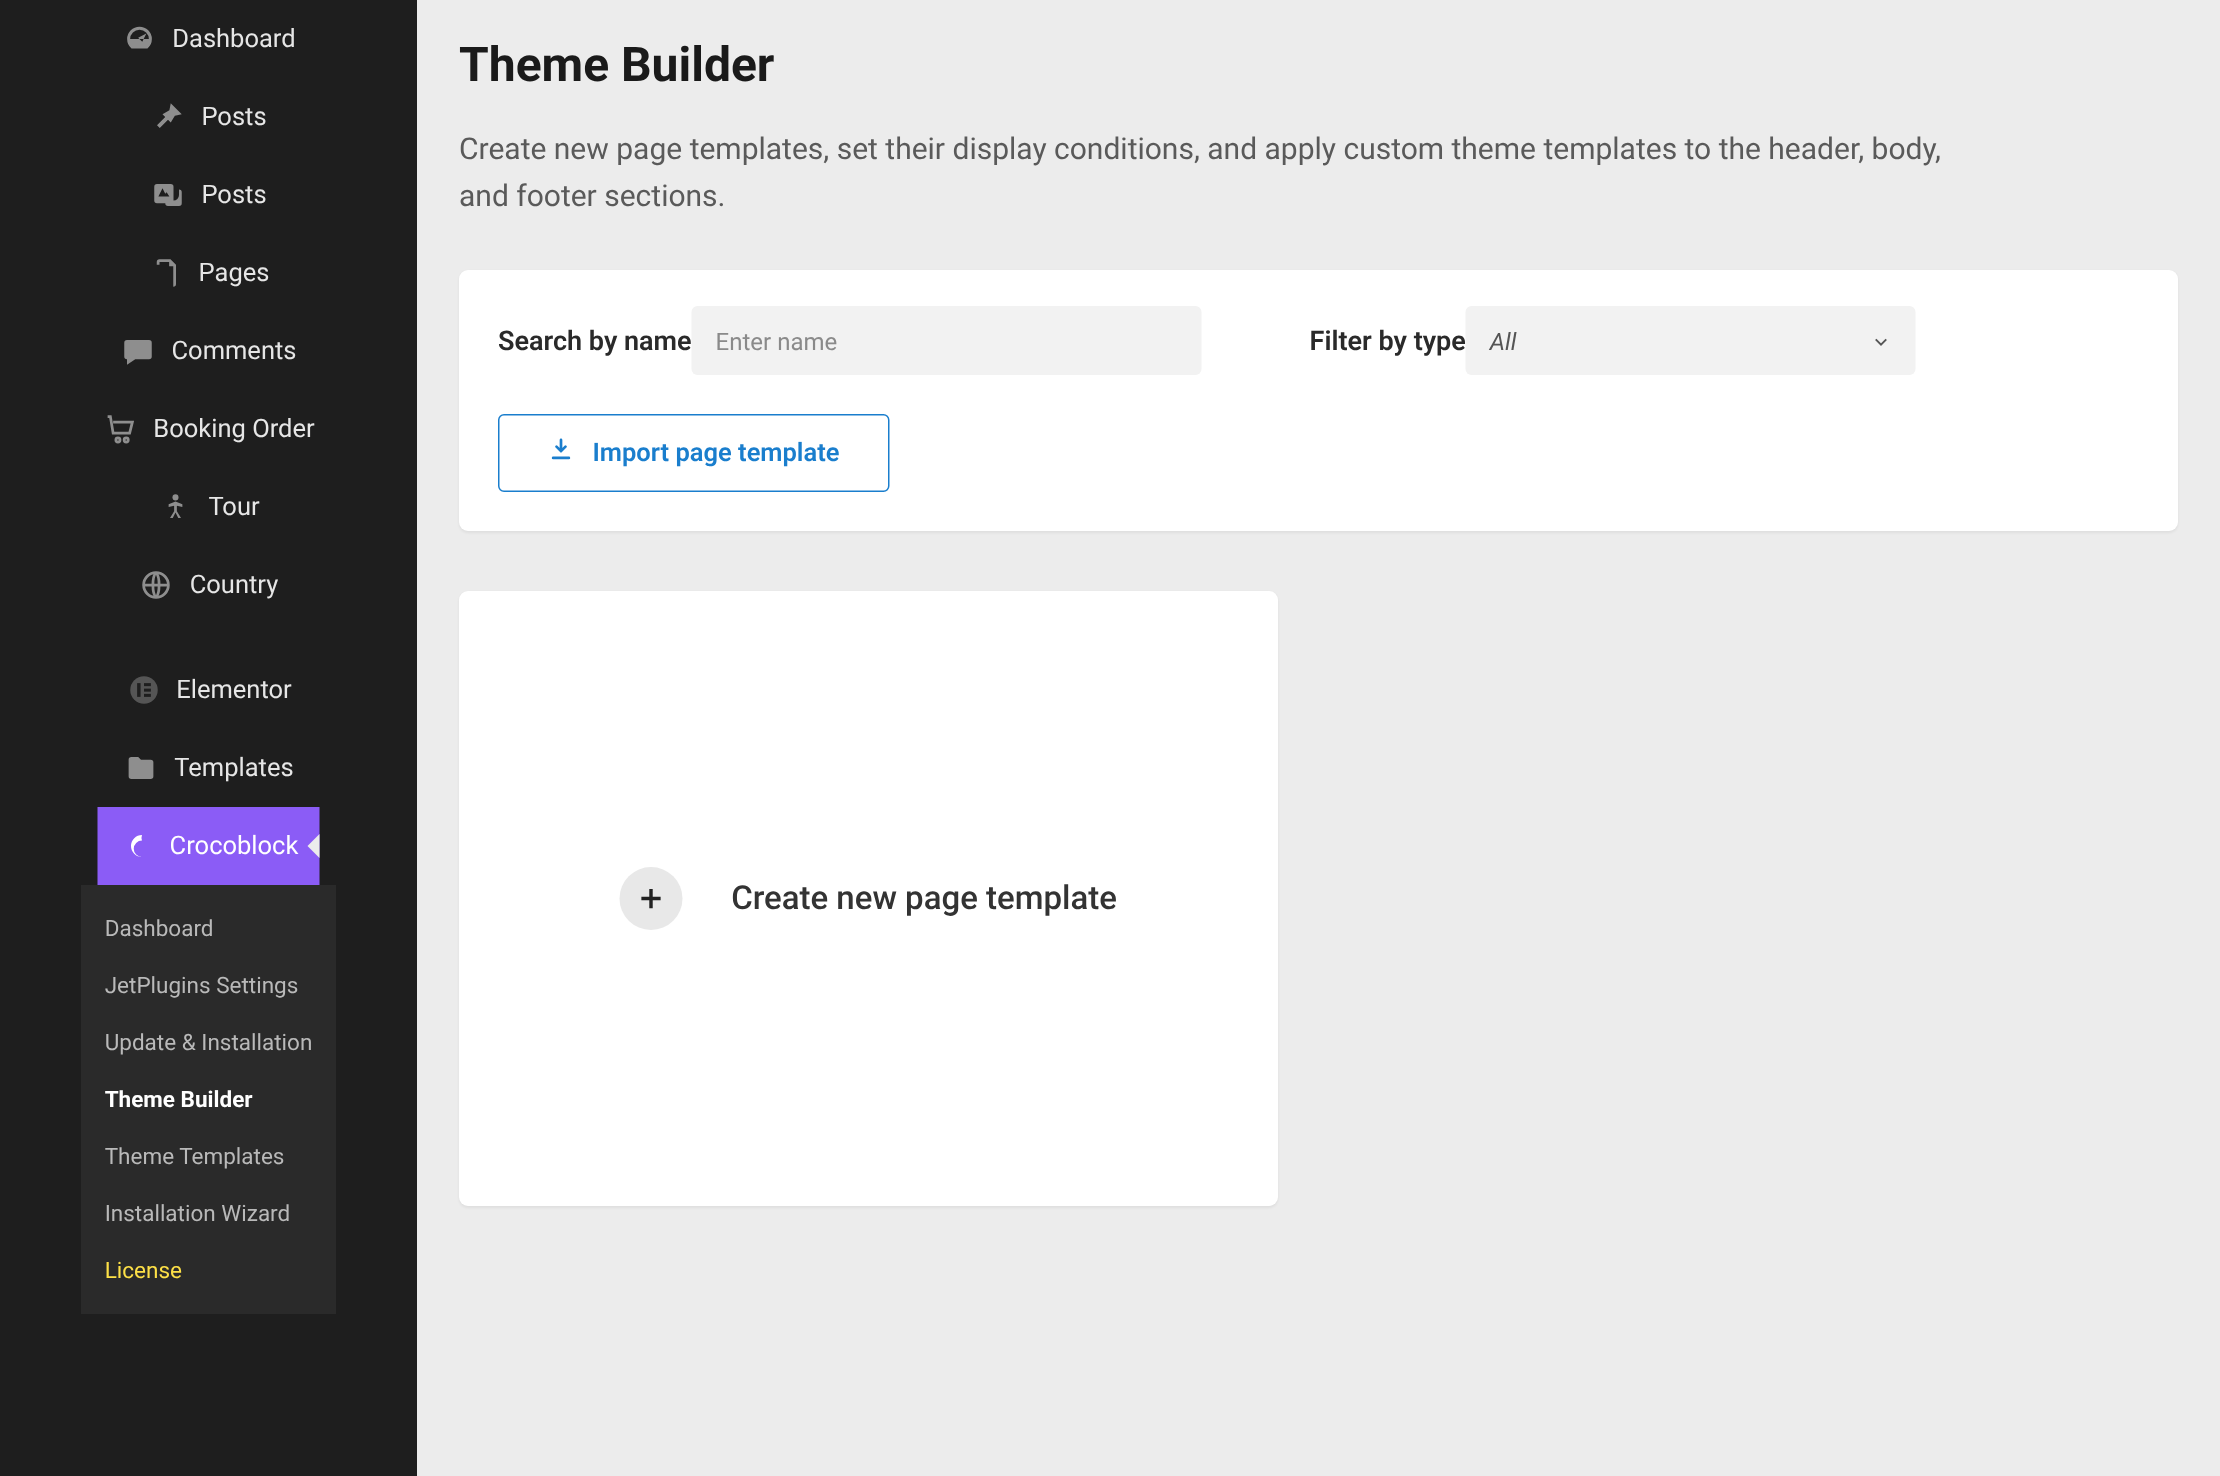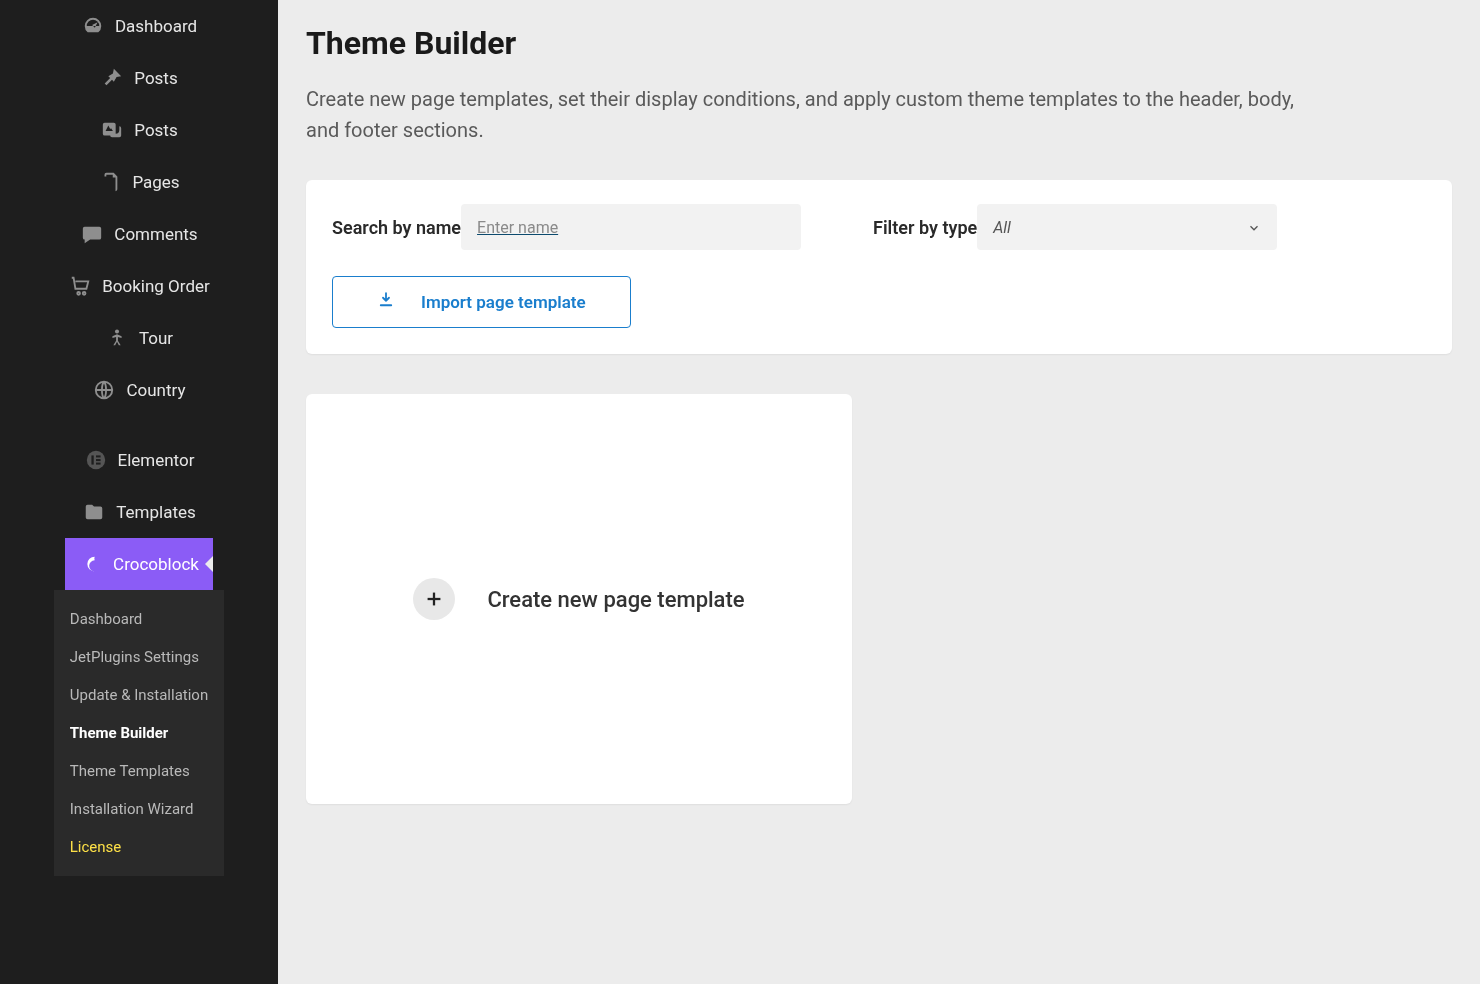--- a/index.html
+++ b/index.html
@@ -25,31 +25,31 @@
 
     
     .main { flex: 1; padding: 24px 28px; }
     .page-title { font-size: 32px; font-weight: 700; color: #1a1a1a; margin-bottom: 22px; }
     .page-desc { font-size: 20px; color: #5a5a5a; line-height: 1.55; max-width: 1020px; margin-bottom: 34px; }
 
     .panel { background: #fff; border-radius: 6px; padding: 24px 26px 26px; box-shadow: 0 1px 2px rgba(0,0,0,0.06); }
     .filters { display: flex; align-items: center; gap: 26px; margin-bottom: 26px; flex-wrap: wrap; }
     .filter-group { display: flex; align-items: center; }
     .filter-label { font-size: 18px; font-weight: 600; color: #2a2a2a; }
-    .search-input { width: 340px; height: 46px; background: #f2f2f2; border: none; border-radius: 4px; padding: 0 16px; font-size: 16px; color: #0c4a6e; text-decoration: underline; }
+    .search-input { width: 340px; height: 46px; background: #f2f2f2; border: none; border-radius: 4px; padding: 0 16px; font-size: 16px; color: #a21caf; }
     .search-input::placeholder { color: #8a8a8a; }
     .filter-spacer { flex: 0 0 20px; }
     .select-wrap { width: 300px; height: 46px; background: #f2f2f2; border-radius: 4px; display: flex; align-items: center; justify-content: space-between; padding: 0 16px; cursor: pointer; font-style: italic; }
     .select-label { font-size: 16px; color: #555; }
     .chevron { width: 14px; height: 14px; }
     .chevron svg { width: 14px; height: 14px; stroke: #555; stroke-width: 2.2; fill: none; }
 
     .import-btn {
-      display: inline-flex; align-items: center; gap: 26px;
-      height: 52px; padding: 0 44px;
+      display: inline-flex; align-items: center; gap: 12px;
+      height: 52px; padding: 0 32px;
       border: 1.4px solid #1a7ecd; border-radius: 4px;
       color: #1a7ecd; background: #fff; font-size: 17px; font-weight: 600; cursor: pointer;
     }
     .import-btn svg { width: 18px; height: 18px; fill: #1a7ecd; }
 
     .grid-area { margin-top: 40px; }
     .create-card {
       width: 546px; height: 410px; background: #fff; border-radius: 6px;
       display: flex; flex-direction: row; align-items: center; justify-content: center;
       gap: 32px; cursor: pointer; box-shadow: 0 1px 2px rgba(0,0,0,0.06);

